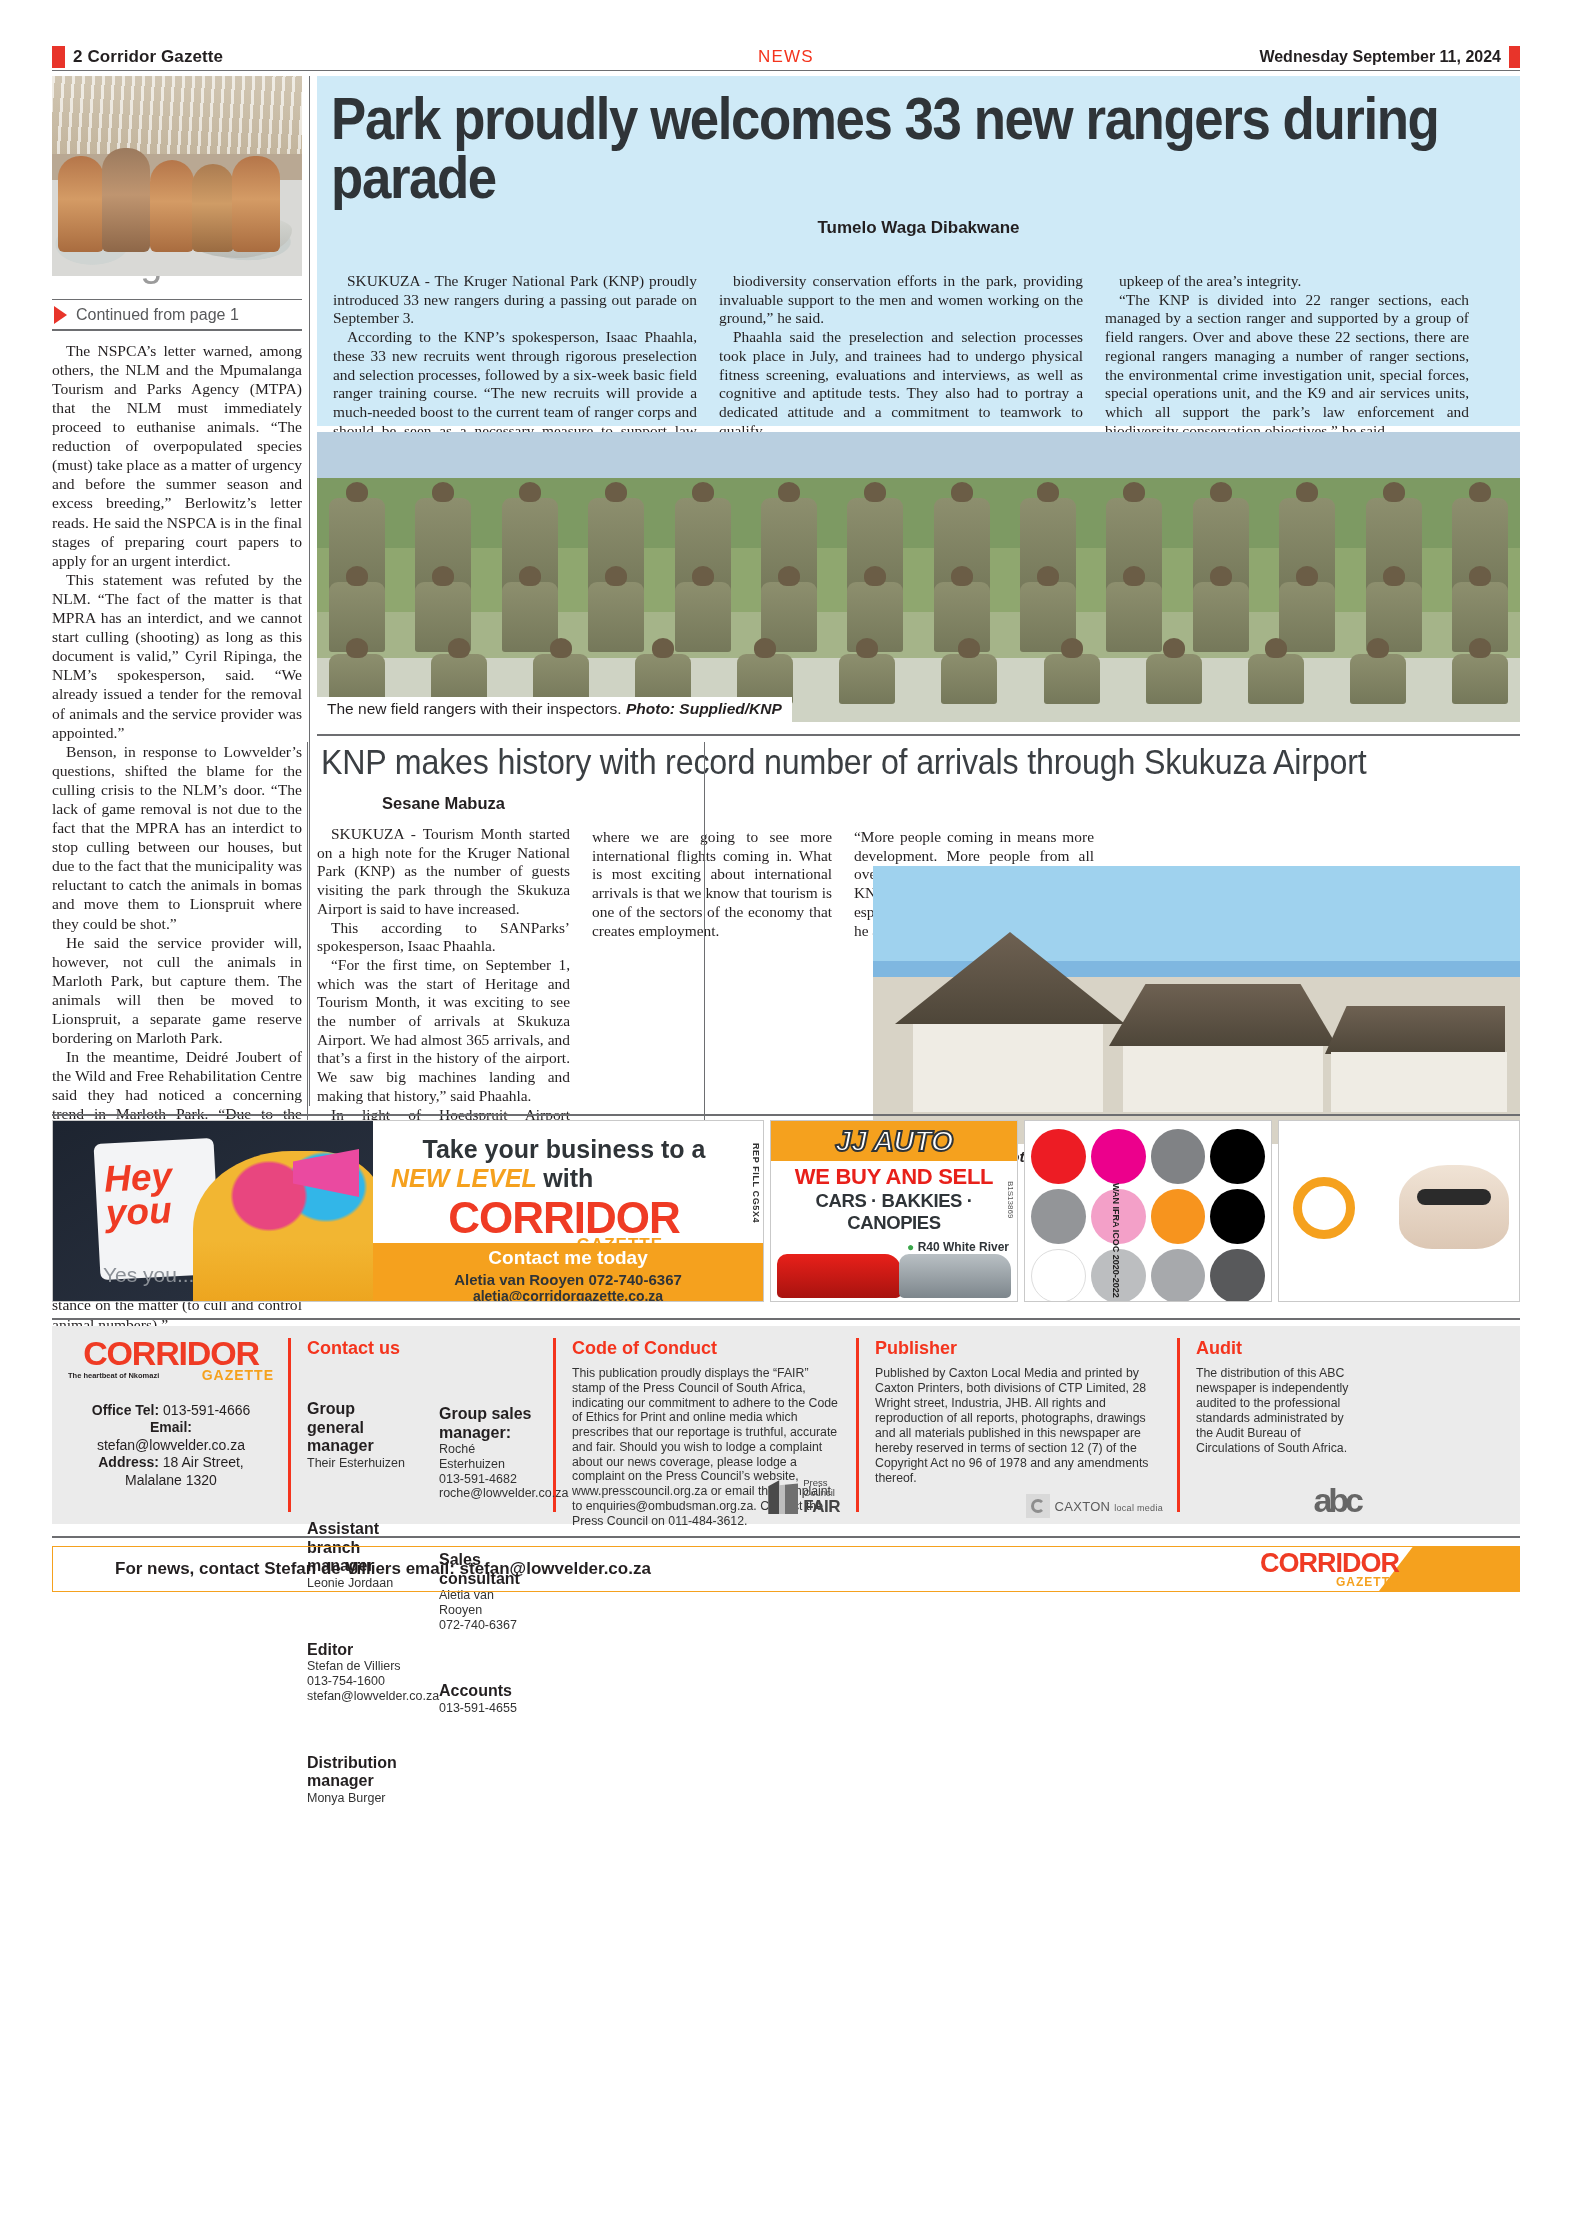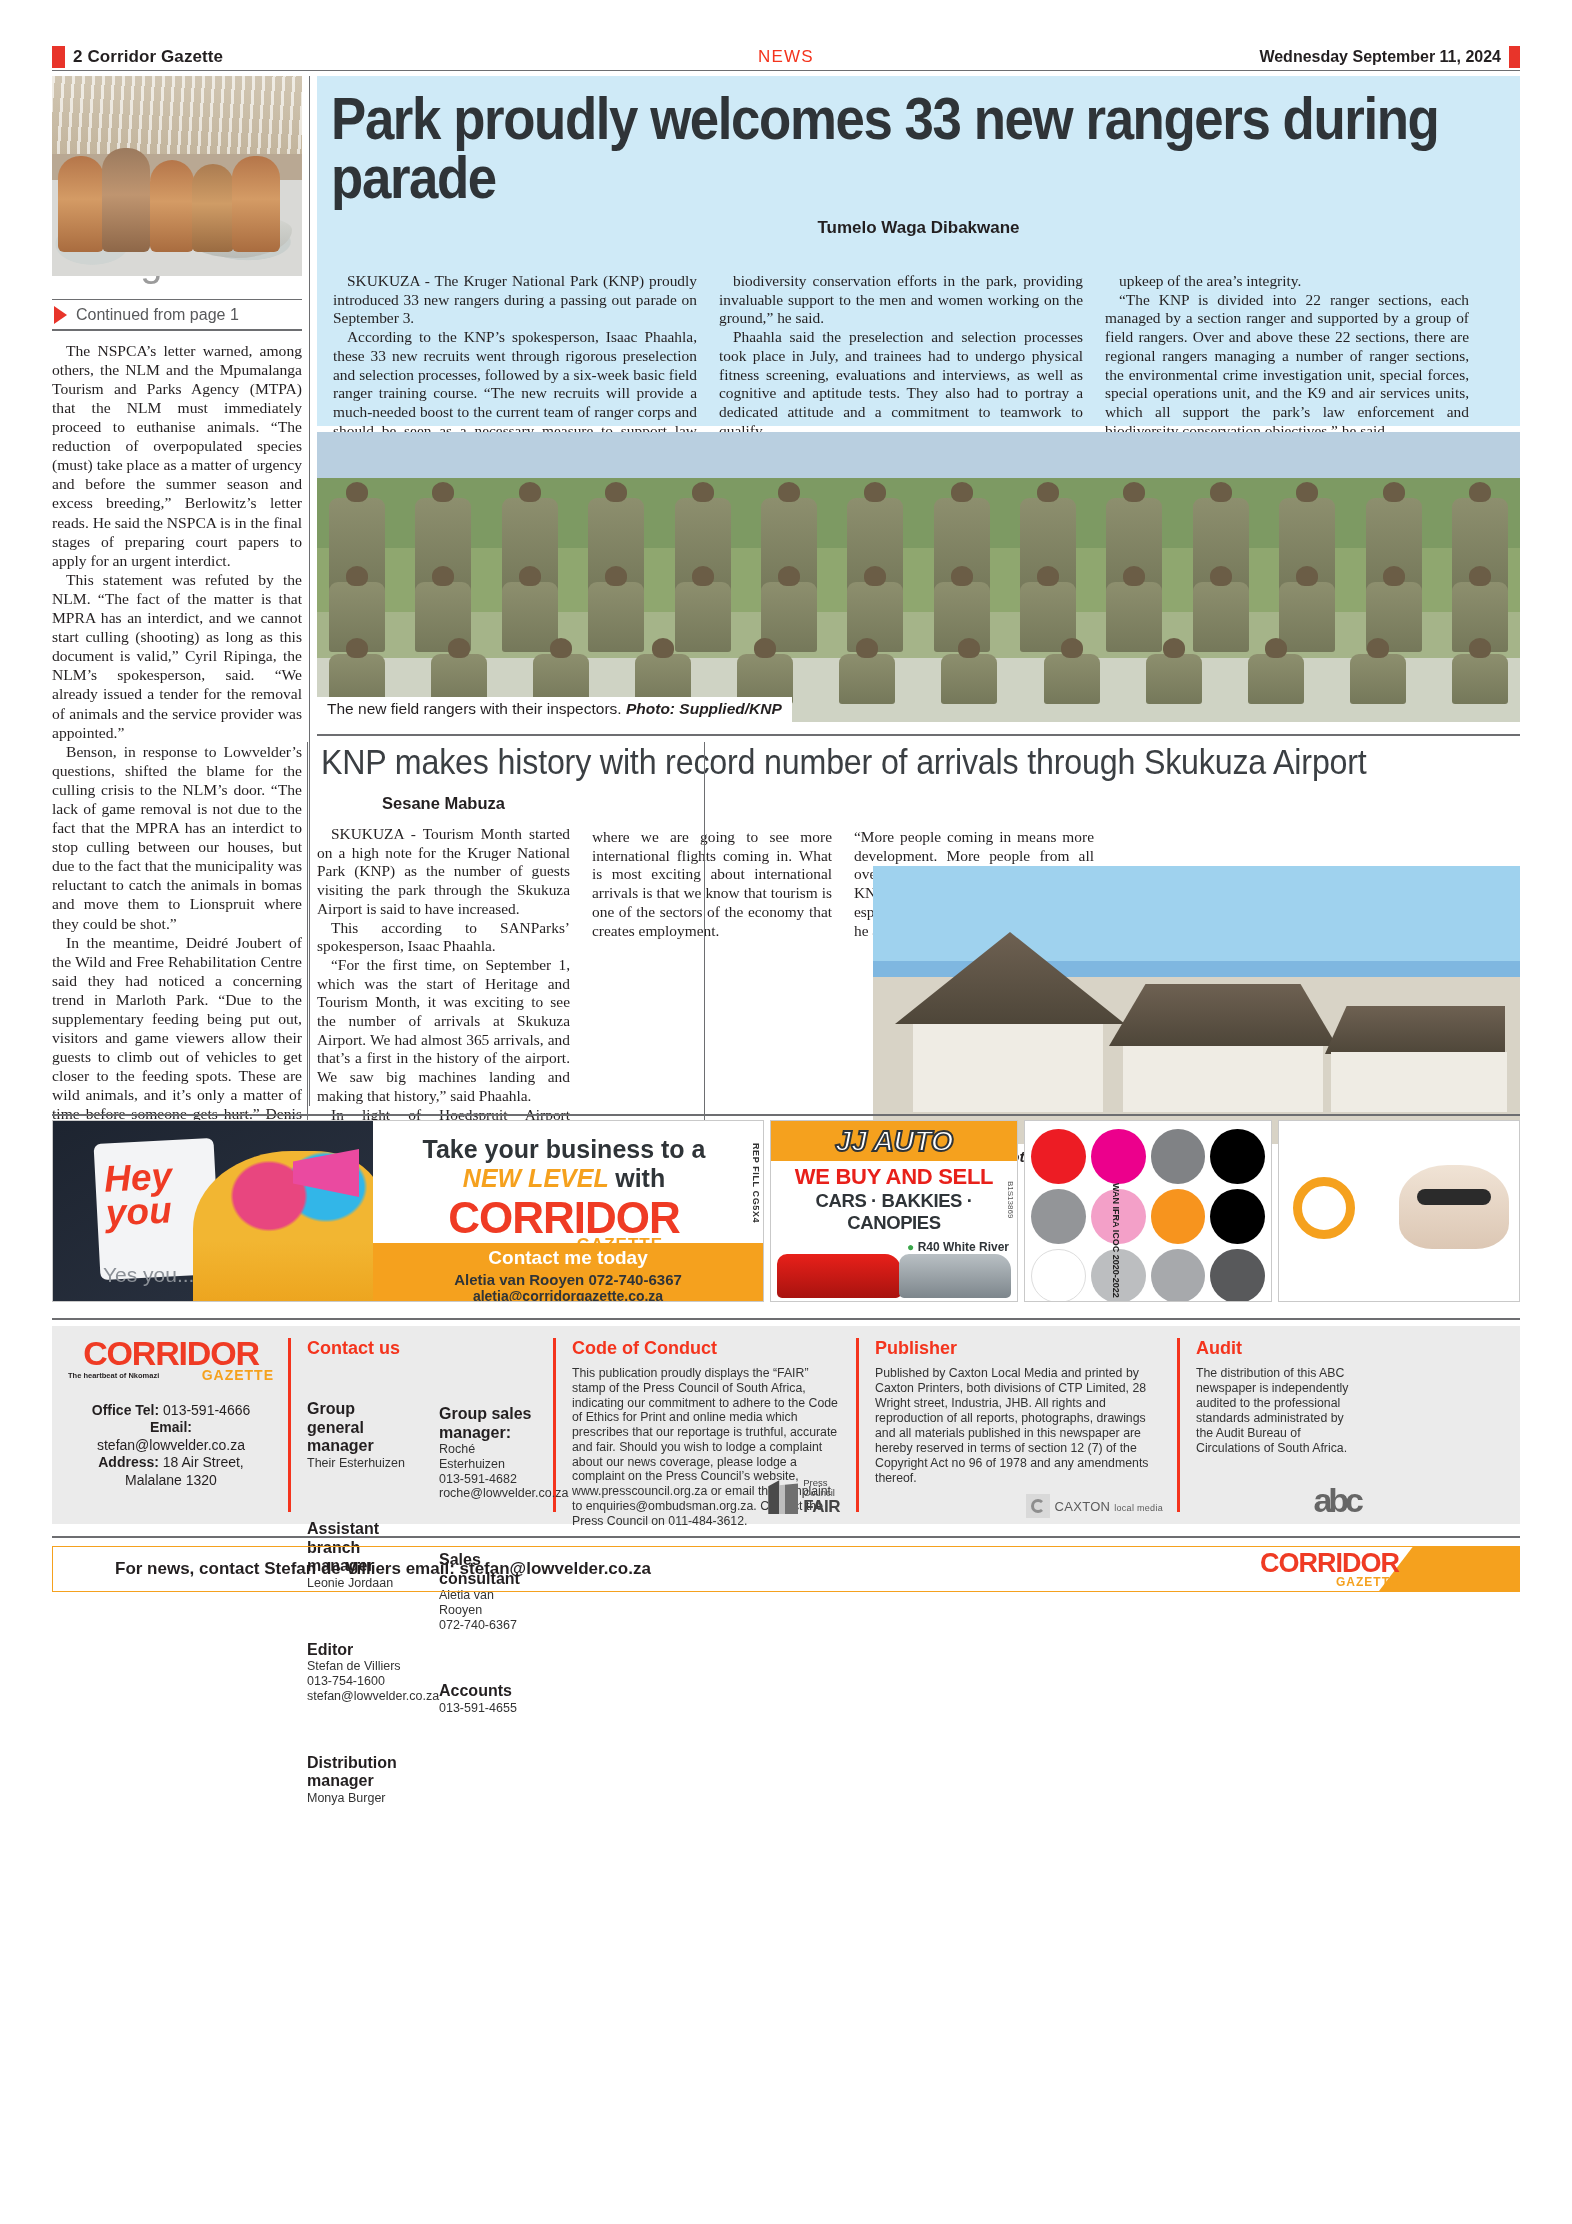--- a/index.html
+++ b/index.html
@@ -118,21 +118,21 @@
   .ad1 .card { position:absolute; left:44px; top:20px; width:120px; height:136px; background:#f3f4f6; border-radius:7px; transform:rotate(-3deg); }
   .ad1 .hey { position:absolute; left:52px; top:40px; color:#ef3b24; font-size:37px; font-weight:bold; font-style:italic; line-height:.92; transform:rotate(-3deg); }
   .ad1 .yes { position:absolute; left:50px; bottom:14px; color:#8b9097; font-size:21px; }
   .ad1 .guy { position:absolute; right:-10px; bottom:0; width:190px; height:150px;
      background:radial-gradient(ellipse at 40% 30%, #e8467f 0 22%, rgba(232,70,127,0) 24%),
                 radial-gradient(ellipse at 70% 24%, #32b6e8 0 20%, rgba(50,182,232,0) 22%),
                 linear-gradient(#f2b632 60%, #eda51f); border-radius:52% 36% 0 0; }
   .ad1 .cone { position:absolute; right:14px; top:28px; width:66px; height:48px; background:#ea4aa0; clip-path:polygon(100% 0,100% 100%,0 72%,0 26%); }
   .ad1 .txt { flex:1; position:relative; padding:14px 26px 0 18px; }
   .ad1 .l1 { font-size:25px; font-weight:bold; text-align:center; color:#2f3438; }
-  .ad1 .l2 { font-size:25px; font-weight:bold; font-style:italic; text-align:center; color:#f5a11e; }
+  .ad1 .l2 { font-size:25px; font-weight:bold; font-style:italic; text-align:left; color:#f5a11e; }
   .ad1 .l2 span { color:#2f3438; font-style:normal; }
   .ad1 .logo { text-align:center; margin-top:4px; }
   .ad1 .logo .big { font-size:44px; font-weight:bold; color:#ef3b24; letter-spacing:-1px; line-height:.95; }
   .ad1 .logo .sm { font-size:17px; font-weight:bold; color:#f5a11e; letter-spacing:1px; text-align:right; padding-right:74px; margin-top:-4px; }
   .ad1 .logo .tag { font-size:8px; font-weight:bold; text-align:left; padding-left:64px; margin-top:-14px; }
   .ad1 .orange { position:absolute; left:0; right:0; bottom:0; height:58px; background:#f5a11e; color:#fff; text-align:center; padding-top:4px; }
   .ad1 .orange .c1 { font-size:19px; font-weight:bold; }
   .ad1 .orange .c2 { font-size:15px; font-weight:bold; color:#2f3438; margin-top:2px; }
   .ad1 .orange .c3 { font-size:14px; font-weight:bold; color:#2f3438; }
   .ad1 .repfill { position:absolute; right:2px; top:22px; font-size:9px; font-weight:bold; writing-mode:vertical-rl; letter-spacing:.6px; color:#333; }
@@ -247,20 +247,21 @@
           <div class="cont-arrow"></div>
           <div class="cont-label">Continued from page 1</div>
         </div>
         <div class="cont-rule"></div>
       </div>
 
       <div style="margin-top:10px;">
         <p class="story-p">The NSPCA’s letter warned, among others, the NLM and the Mpumalanga Tourism and Parks Agency (MTPA) that the NLM must immediately proceed to euthanise animals. “The reduction of overpopulated species (must) take place as a matter of urgency and before the summer season and excess breeding,” Berlowitz’s letter reads. He said the NSPCA is in the final stages of preparing court papers to apply for an urgent interdict.</p>
         <p class="story-p">This statement was refuted by the NLM. “The fact of the matter is that MPRA has an interdict, and we cannot start culling (shooting) as long as this document is valid,” Cyril Ripinga, the NLM’s spokesperson, said. “We already issued a tender for the removal of animals and the service provider was appointed.”</p>
         <p class="story-p">Benson, in response to Lowvelder’s questions, shifted the blame for the culling crisis to the NLM’s door. “The lack of game removal is not due to the fact that the MPRA has an interdict to stop culling between our houses, but due to the fact that the municipality was reluctant to catch the animals in bomas and move them to Lionspruit where they could be shot.”</p>
+        <p class="story-p">He said the service provider will, however, not cull the animals in Marloth Park, but capture them. The animals will then be moved to Lionspruit, a separate game reserve bordering on Marloth Park.</p>
         <p class="story-p">In the meantime, Deidré Joubert of the Wild and Free Rehabilitation Centre said they had noticed a concerning trend in Marloth Park. “Due to the supplementary feeding being put out, visitors and game viewers allow their guests to climb out of vehicles to get closer to the feeding spots. These are wild animals, and it’s only a matter of time before someone gets hurt.” Denis Goffinet of the Marloth Park Property Owners Association (MPPOA) said: “The NSPCA welcomed the MPPOA’s stance on the matter (to cull and control animal numbers).”</p>
       </div>
     </div>
 
     <div class="col-right">
 
       <div class="lead-box">
         <div class="lead-head">Park proudly welcomes 33 new rangers during parade</div>
         <div class="byline">Tumelo Waga Dibakwane</div>
         <div class="lead-cols">

